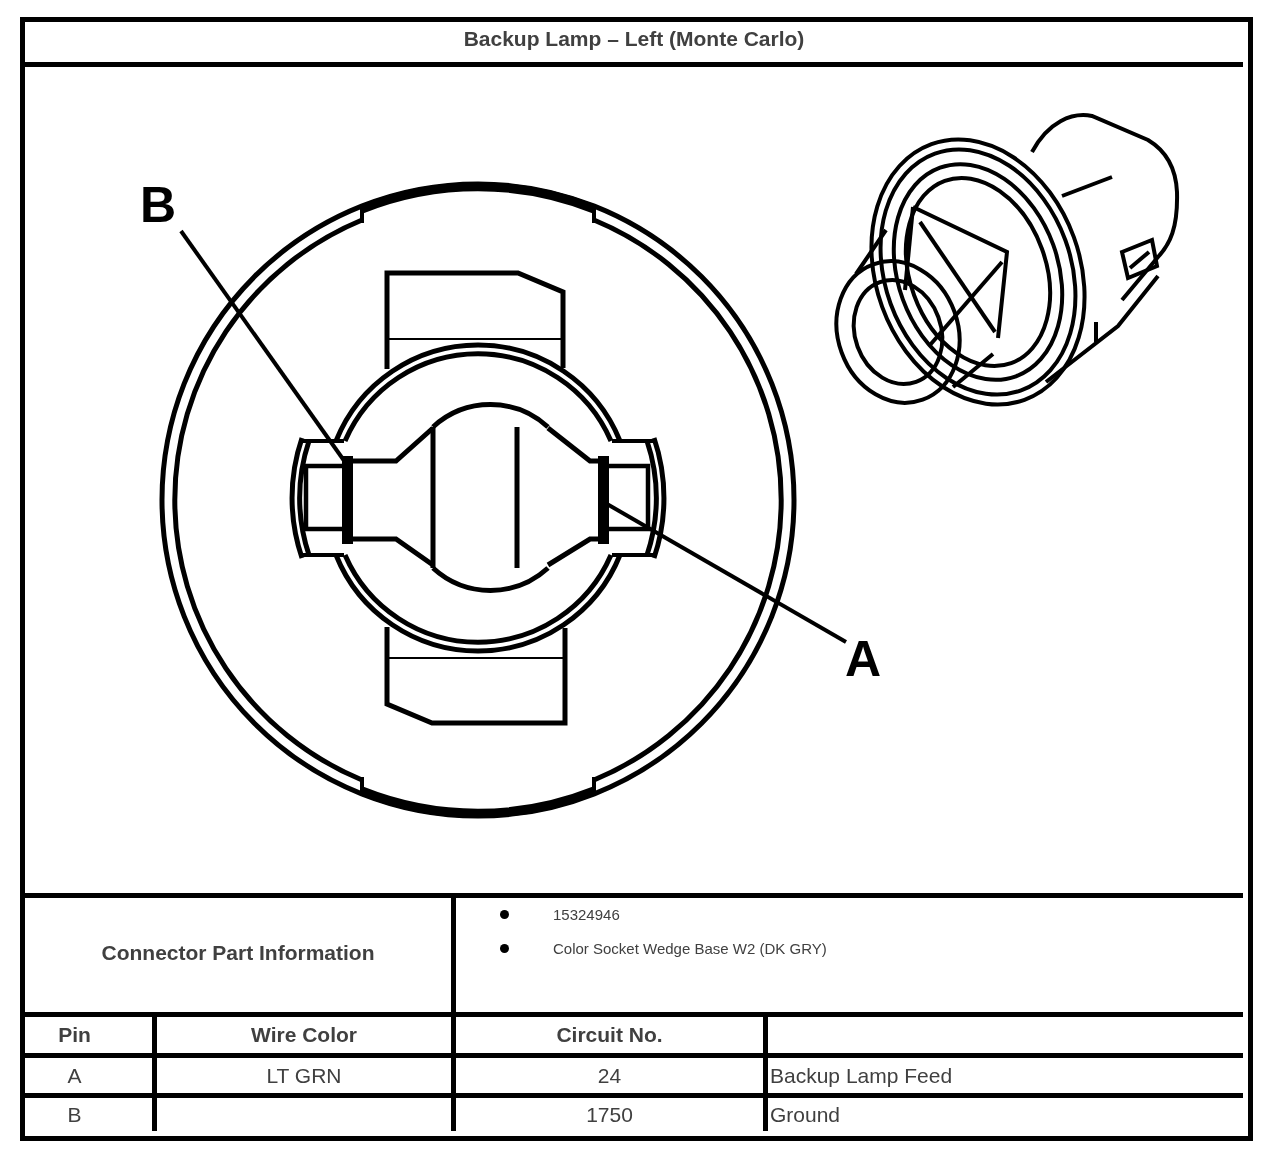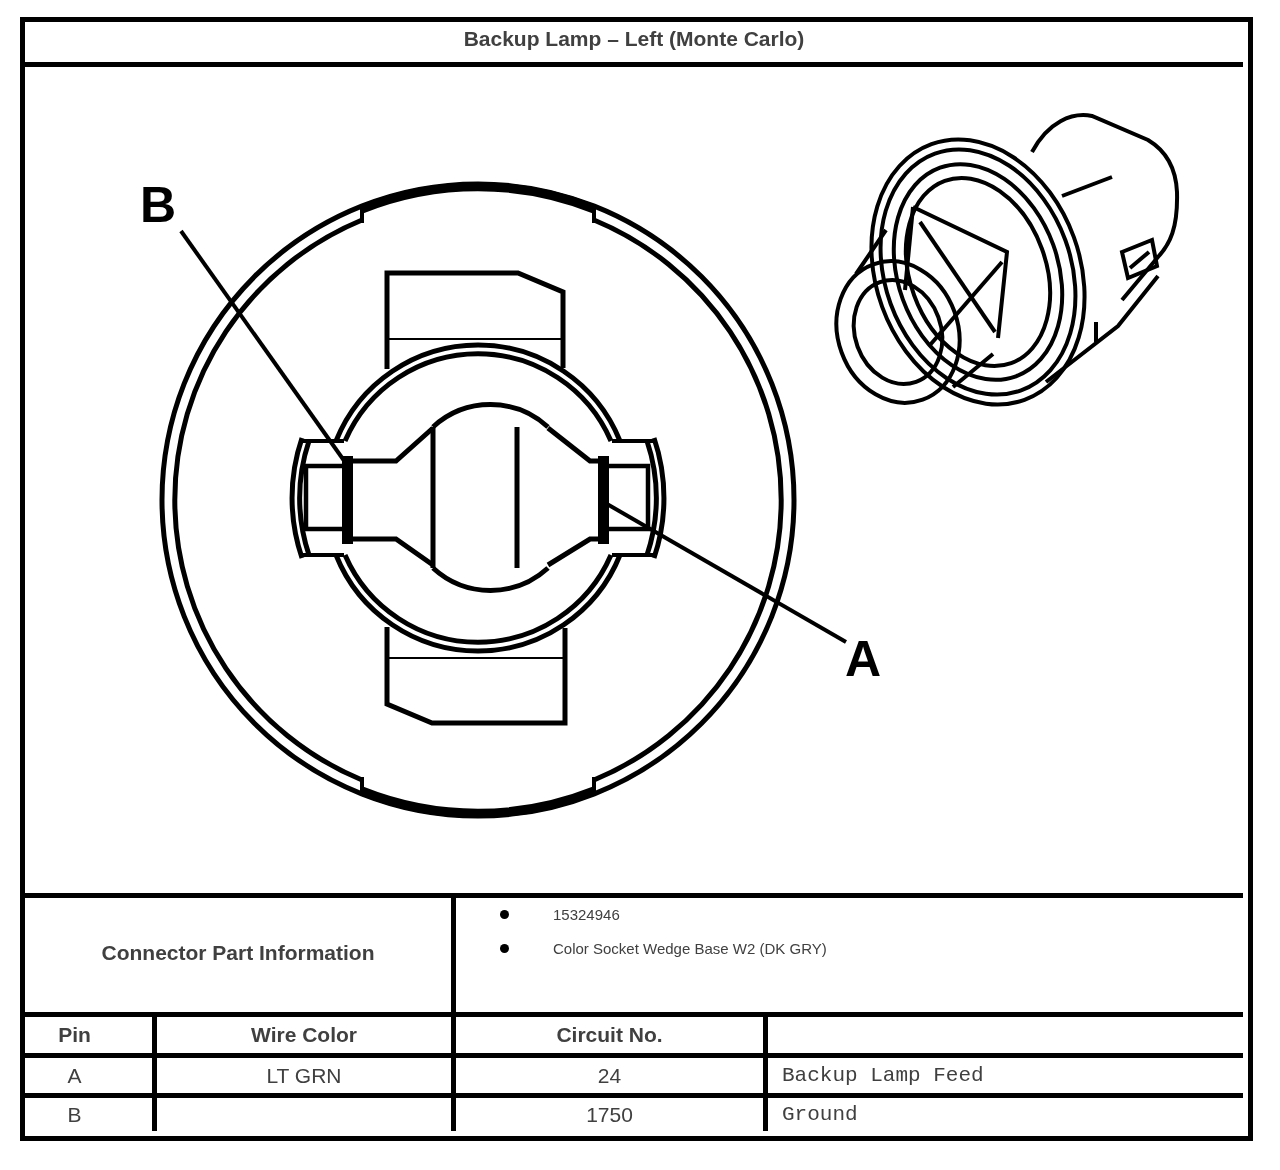--- a/index.html
+++ b/index.html
@@ -13,21 +13,21 @@
   
   .title-row{left:25px;top:27px;width:1218px;text-align:center;
              font-size:21px;font-weight:bold;}
   .cpi-cell{left:25px;top:898px;width:426px;height:110px;display:flex;
             align-items:center;justify-content:center;font-size:21px;font-weight:bold;text-align:right;}
   .bullet-list{left:500px;top:906px;width:720px;}
   .bullet-item{display:flex;align-items:center;margin-bottom:17px;font-size:15px;}
   .bullet-dot{width:9px;height:9px;border-radius:50%;background:#000;margin-right:44px;flex:0 0 auto;}
   .th,.td{display:flex;align-items:center;justify-content:center;font-size:21px;}
   .th{font-weight:bold;}
-  .td-left{justify-content:flex-start;padding-left:14px;font-family:Liberation Mono, monospace;}
+  .td-left{justify-content:flex-start;padding-left:2px;}
   
   .col-pin{left:11px;width:127px;}
   .col-wire2{left:157px;width:294px;}
   .col-circ{left:456px;width:307px;}
   .col-func{left:768px;width:475px;}
   .row-head{top:1017px;height:36px;}
   .row-a{top:1058px;height:35px;}
   .row-b{top:1098px;height:33px;}
   svg{display:block;}
 </style>

